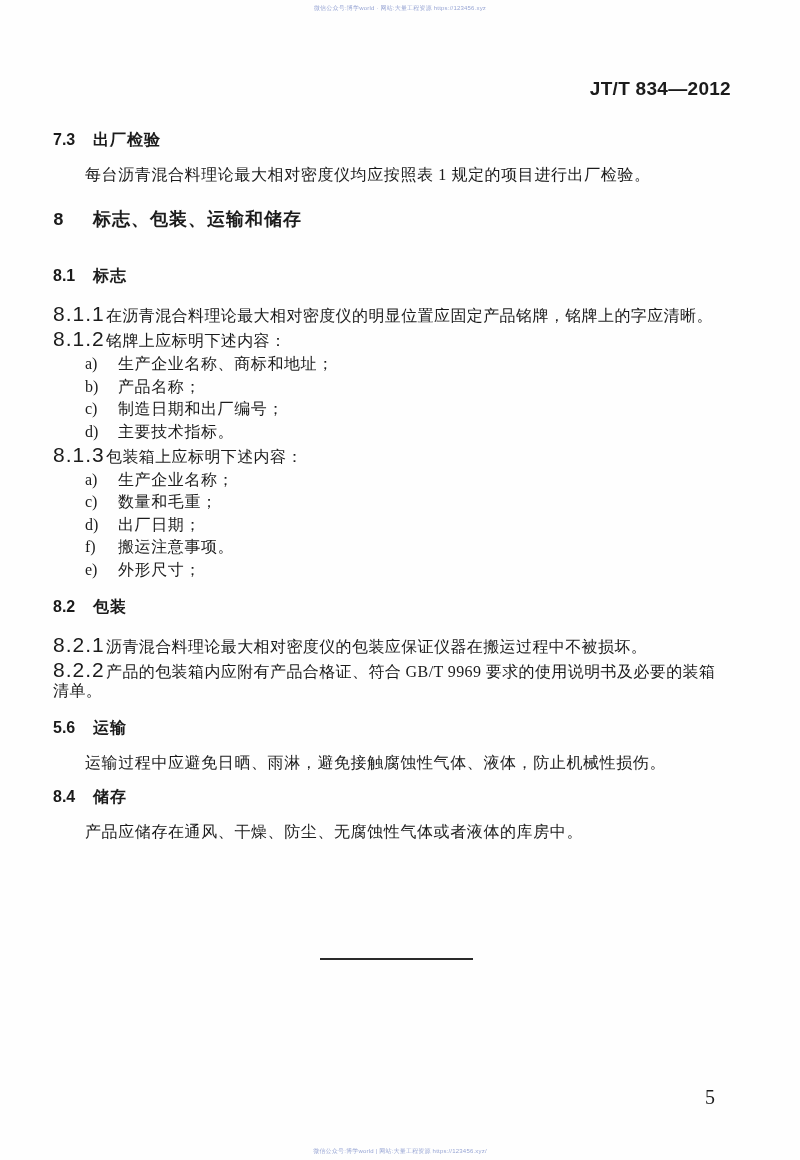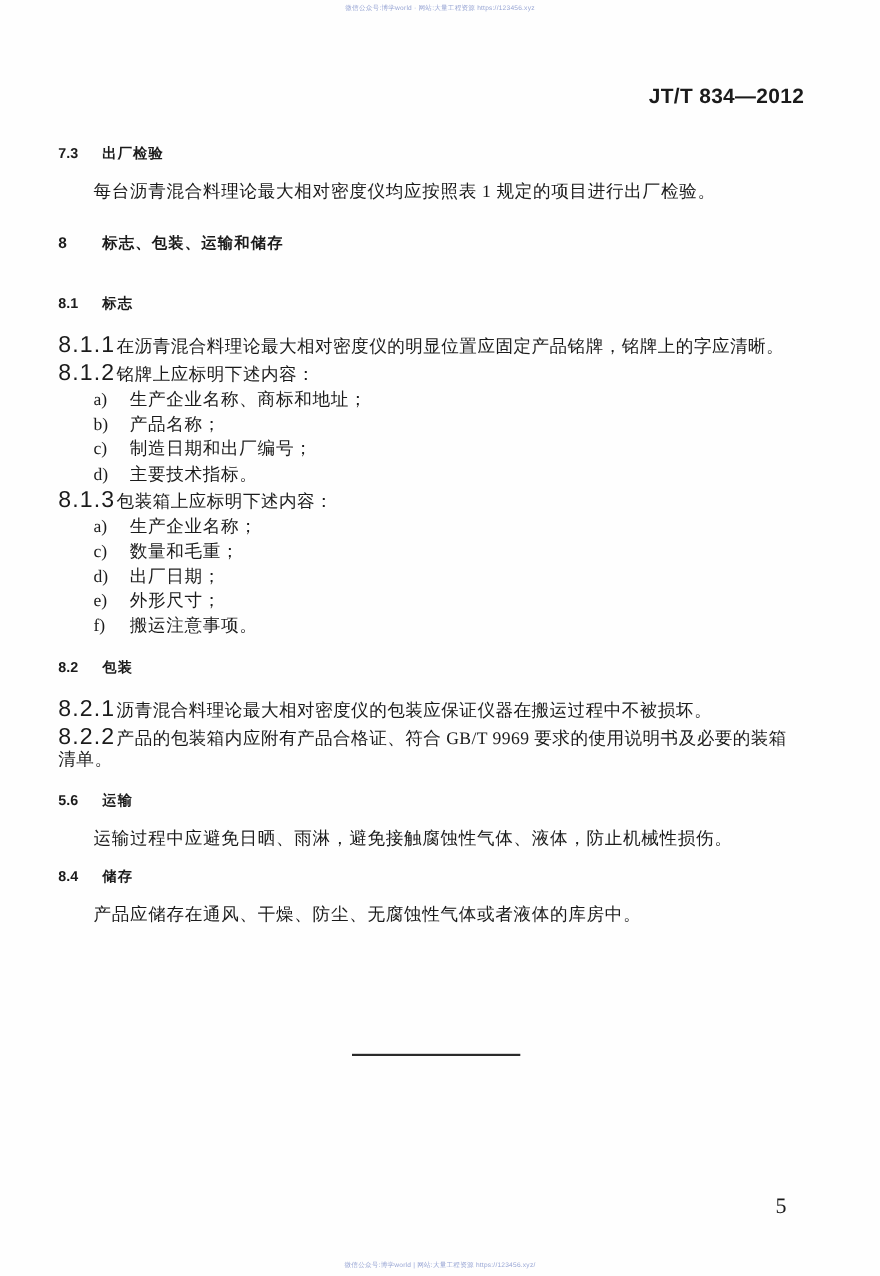--- a/index.html
+++ b/index.html
@@ -36,22 +36,22 @@
     font-weight: bold;
     font-size: 19px; line-height: 22px;
     letter-spacing: 0.3px;
   }
 
   .h1, .h2 {
     font-family: "Liberation Sans", "DejaVu Sans", sans-serif;
     font-weight: bold;
     line-height: 22px;
   }
-  .h1 { font-size: 14px; letter-spacing: 1px; }
-  .h2 { font-size: 13px; letter-spacing: 1px; margin-top: 17px; }
+  .h1 { font-size: 18px; letter-spacing: 1px; font-family: Liberation Mono, monospace; }
+  .h2 { font-size: 16px; letter-spacing: 1px; margin-top: 17px; }
 
   .doc-header + .h2 { margin-top: 29px; }
   .h1 + .h2        { margin-top: 34px; }
   .para + .h1      { margin-top: 25px; }
   .para + .h2      { margin-top: 14px; }
 
   .h1 .num, .h2 .num {
     display: inline-block; min-width: 40px;
     letter-spacing: 0;
   }
@@ -118,22 +118,22 @@
       <div class="clause"><span class="num">8.1.1</span><span class="text">在沥青混合料理论最大相对密度仪的明显位置应固定产品铭牌，铭牌上的字应清晰。</span></div>
       <div class="clause"><span class="num">8.1.2</span><span class="text">铭牌上应标明下述内容：</span></div>
       <div class="item"><span class="letter">a)</span><span class="text">生产企业名称、商标和地址；</span></div>
       <div class="item"><span class="letter">b)</span><span class="text">产品名称；</span></div>
       <div class="item"><span class="letter">c)</span><span class="text">制造日期和出厂编号；</span></div>
       <div class="item"><span class="letter">d)</span><span class="text">主要技术指标。</span></div>
       <div class="clause"><span class="num">8.1.3</span><span class="text">包装箱上应标明下述内容：</span></div>
       <div class="item"><span class="letter">a)</span><span class="text">生产企业名称；</span></div>
       <div class="item"><span class="letter">c)</span><span class="text">数量和毛重；</span></div>
       <div class="item"><span class="letter">d)</span><span class="text">出厂日期；</span></div>
+      <div class="item"><span class="letter">f)</span><span class="text">搬运注意事项。</span></div>
       <div class="item"><span class="letter">e)</span><span class="text">外形尺寸；</span></div>
-      <div class="item"><span class="letter">f)</span><span class="text">搬运注意事项。</span></div>
       <div class="h2"><span class="num">8.2</span><span class="title">包装</span></div>
       <div class="clause"><span class="num">8.2.1</span><span class="text">沥青混合料理论最大相对密度仪的包装应保证仪器在搬运过程中不被损坏。</span></div>
       <div class="clause"><span class="num">8.2.2</span><span class="text">产品的包装箱内应附有产品合格证、符合 GB/T 9969 要求的使用说明书及必要的装箱清单。</span></div>
       <div class="h2"><span class="num">5.6</span><span class="title">运输</span></div>
       <div class="para">运输过程中应避免日晒、雨淋，避免接触腐蚀性气体、液体，防止机械性损伤。</div>
       <div class="h2"><span class="num">8.4</span><span class="title">储存</span></div>
       <div class="para">产品应储存在通风、干燥、防尘、无腐蚀性气体或者液体的库房中。</div>
       <div class="divider"></div>
     </div>
 

